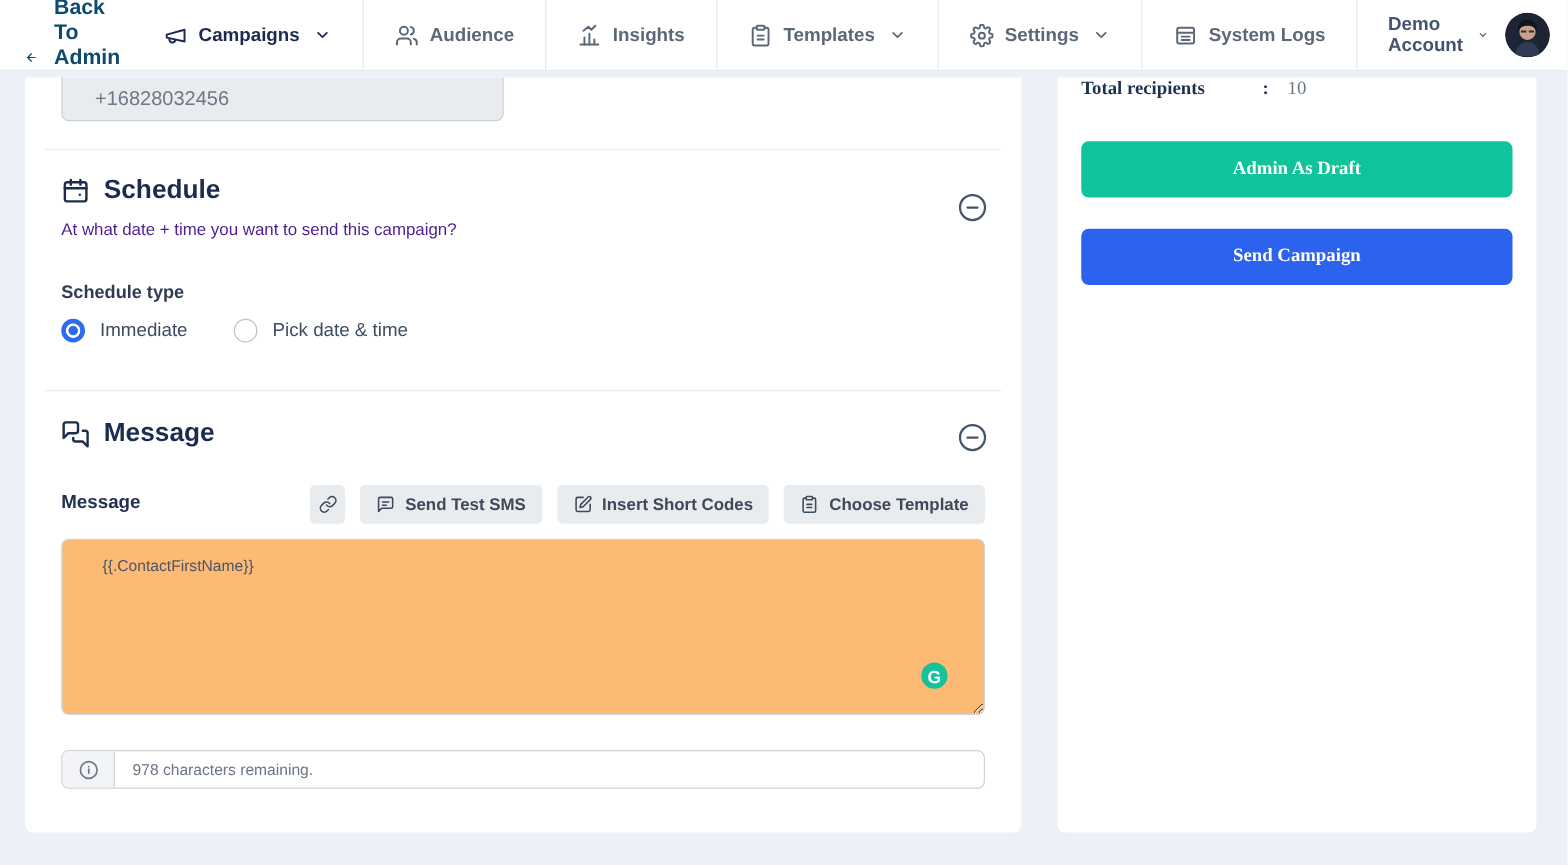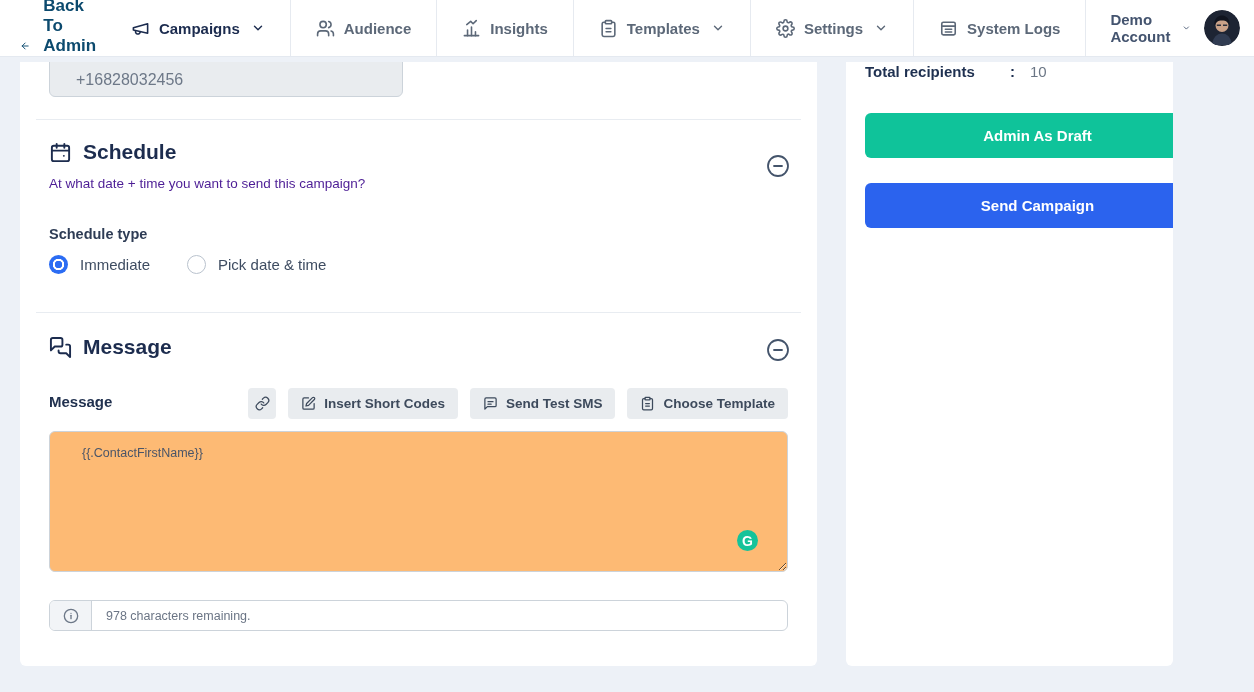--- a/index.html
+++ b/index.html
@@ -35,21 +35,21 @@
   .nav-item svg.chev { width:14px; height:14px; margin-left:2px; }
   .account-wrap { display:flex; align-items:center; border-left:1px solid #e6eaf0; padding:0 0 0 10px; }
   .account { display:flex; align-items:center; gap:6px; padding:0 10px 0 14px;
     color:#44546f; font-weight:700; font-size:15px; cursor:pointer; }
   .account svg.chev { width:14px; height:14px; }
   .avatar { width:36px; height:36px; border-radius:50%; overflow:hidden; margin:0 28px 0 4px; cursor:pointer; flex:none; }
 
   
   .card { position:absolute; background:#fff; border-radius:0 0 6px 6px; overflow:hidden; }
   #left-card  { left:20px;  top:62px; width:797px; height:604px; }
-  #right-card { left:846px; top:62px; width:327px; height:604px; }
+  #right-card { left:846px; top:62px; width:383px; height:604px;font-family:Liberation Serif, serif; }
 
   
   .phone-input {
     position:absolute; left:29px; top:-19px; width:354px; height:54px;
     background:#e9ecef; border:1px solid #ccd3da; border-radius:6px;
     padding:28px 12px 8px 26px; font-size:16px; color:#6d7888;
     font-family:inherit; outline:none;
   }
   .divider { position:absolute; left:16px; right:16px; height:1px; background:#e8ecf1; }
   #divider-1 { top:57px; }
@@ -274,32 +274,32 @@
 
   <div class="toolbar">
     <button class="tool-btn icon-only">
       <svg viewBox="0 0 24 24" fill="none" stroke="currentColor" stroke-width="2" stroke-linecap="round" stroke-linejoin="round">
           <path d="M10 13a5 5 0 0 0 7.54.54l3-3a5 5 0 0 0-7.07-7.07l-1.72 1.71"></path>
           <path d="M14 11a5 5 0 0 0-7.54-.54l-3 3a5 5 0 0 0 7.07 7.07l1.71-1.71"></path>
         </svg>
     </button>
     <button class="tool-btn">
       <svg viewBox="0 0 24 24" fill="none" stroke="currentColor" stroke-width="2" stroke-linecap="round" stroke-linejoin="round">
-          <path d="M12 3H5a2 2 0 0 0-2 2v14a2 2 0 0 0 2 2h14a2 2 0 0 0 2-2v-7"></path>
-          <path d="M18.375 2.625a2.121 2.121 0 1 1 3 3L12 15l-4 1 1-4Z"></path>
-        </svg>
-      <span>Insert Short Codes</span>
+          <path d="M21 15a2 2 0 0 1-2 2H7l-4 4V5a2 2 0 0 1 2-2h14a2 2 0 0 1 2 2z"></path>
+          <path d="M8 9h8"></path>
+          <path d="M8 13h5"></path>
+        </svg>
+      <span>Send Test SMS</span>
     </button>
     <button class="tool-btn">
       <svg viewBox="0 0 24 24" fill="none" stroke="currentColor" stroke-width="2" stroke-linecap="round" stroke-linejoin="round">
-          <path d="M21 15a2 2 0 0 1-2 2H7l-4 4V5a2 2 0 0 1 2-2h14a2 2 0 0 1 2 2z"></path>
-          <path d="M8 9h8"></path>
-          <path d="M8 13h5"></path>
-        </svg>
-      <span>Send Test SMS</span>
+          <path d="M12 3H5a2 2 0 0 0-2 2v14a2 2 0 0 0 2 2h14a2 2 0 0 0 2-2v-7"></path>
+          <path d="M18.375 2.625a2.121 2.121 0 1 1 3 3L12 15l-4 1 1-4Z"></path>
+        </svg>
+      <span>Insert Short Codes</span>
     </button>
     <button class="tool-btn">
       <svg viewBox="0 0 24 24" fill="none" stroke="currentColor" stroke-width="2" stroke-linecap="round" stroke-linejoin="round">
           <rect x="8" y="2" width="8" height="4" rx="1"></rect>
           <path d="M16 4h2a2 2 0 0 1 2 2v14a2 2 0 0 1-2 2H6a2 2 0 0 1-2-2V6a2 2 0 0 1 2-2h2"></path>
           <path d="M9 12h6"></path>
           <path d="M9 16h6"></path>
         </svg>
       <span>Choose Template</span>
     </button>

